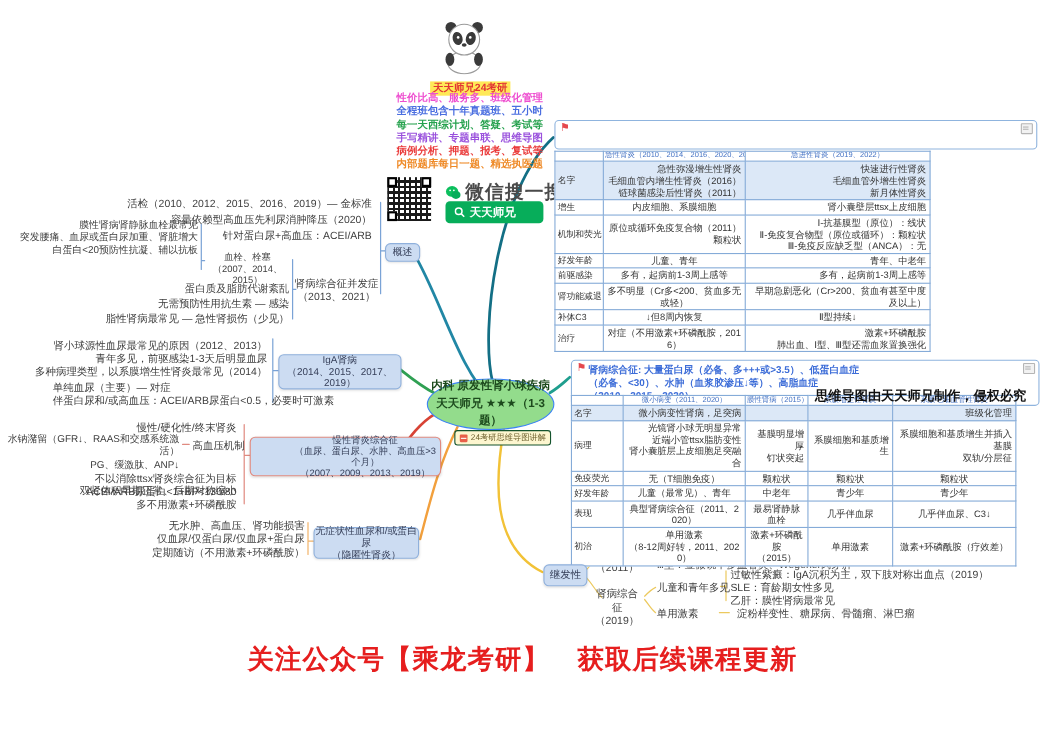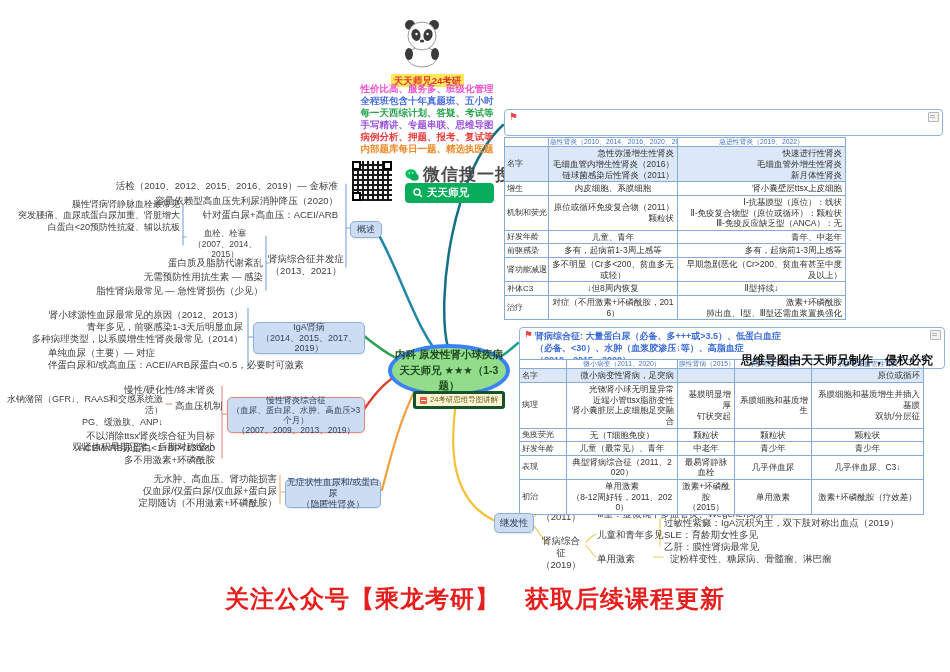--- a/index.html
+++ b/index.html
@@ -6,26 +6,26 @@
   .stage{position:relative;width:950px;height:672px;background:#fff;overflow:hidden;
          font-family:"Liberation Sans","DejaVu Sans",sans-serif;}
   svg.wires{position:absolute;left:0;top:0;z-index:0;}
   .t{position:absolute;font-size:9.5px;color:#3d3d3d;white-space:nowrap;z-index:1;line-height:1.25;}
   .pre{white-space:pre-line;}
   .r{text-align:right;}
   .c{text-align:center;}
   .node{position:absolute;display:flex;align-items:center;justify-content:center;text-align:center;
         border-radius:5px;font-size:9px;color:#37405a;border:1px solid #8fb0dc;background:#ccdcf2;
         z-index:2;box-shadow:0 1px 2px rgba(0,0,0,.10);line-height:1.2;}
-  .node.redborder{border-color:#e08a80;}
+  .node.redborder{border-color:#e08a80;padding-left:36px;}
   .central{position:absolute;left:388px;top:344px;width:114px;height:45px;border-radius:50%;
-        background:#93dc8c;border:4px solid #3b82f6;display:flex;align-items:center;justify-content:center;
+        background:#93dc8c;border:1px solid #3b82f6;display:flex;align-items:center;justify-content:center;
         text-align:center;font-size:10.5px;font-weight:bold;color:#1d4a1d;z-index:2;white-space:pre-line;line-height:1.5;}
   .tag{position:absolute;left:413px;top:391px;display:flex;align-items:center;gap:3px;background:#fdf6cf;
-        border:3px solid #14532d;border-radius:3px;padding:1px 4px;font-size:7.5px;color:#6a5c2a;z-index:3;}
+        border:1px solid #14532d;border-radius:3px;padding:1px 4px;font-size:7.5px;color:#6a5c2a;z-index:3;}
   .tagicon{width:7px;height:7px;background:#e8604a;border-radius:1px;display:inline-block;position:relative;}
   .tagicon:after{content:"";position:absolute;left:1px;top:3px;width:5px;height:1px;background:#fff;}
   
   .brandtitle{position:absolute;left:360px;top:70px;width:135px;text-align:center;z-index:1;}
   .brandtitle span{background:#ffe957;color:#e23333;font-weight:bold;font-size:9.5px;padding:1px 3px;}
   .slog{position:absolute;left:352px;width:150px;text-align:center;font-size:9.5px;font-weight:bold;z-index:1;white-space:nowrap;}
   .sl0{color:#ee4fd0;} .sl1{color:#4a6ee0;} .sl2{color:#27a24f;} .sl3{color:#9a51dd;} .sl4{color:#ea3b3b;} .sl5{color:#ef8a27;}
   .qr{position:absolute;left:352px;top:161px;width:40px;height:40px;background-color:#fff;z-index:1;
       background-image:repeating-linear-gradient(0deg,#1a1a1a 0 2px,transparent 2px 5px),
                        repeating-linear-gradient(90deg,#1a1a1a 0 2px,#fff 2px 5px);outline:2px solid #fff;}
@@ -292,21 +292,21 @@
       <td>微小病变（2011、2020）</td>
       <td>膜性肾病（2015）</td>
       <td>系膜增生性肾炎</td>
       <td>系膜毛细血管性肾炎</td>
     </tr>
     <tr class="namerow">
       <td class="lab">名字</td>
       <td class="lt">微小病变性肾病，足突病</td>
       <td class="lt"></td>
       <td class="lt"></td>
-      <td class="lt">原位或循环</td>
+      <td class="lt">班级化管理</td>
     </tr>
     <tr>
       <td class="lab">病理</td>
       <td class="lt">光镜肾小球无明显异常
 近端小管ttsx脂肪变性
 肾小囊脏层上皮细胞足突融合</td>
       <td class="lt">基膜明显增厚
 钉状突起</td>
       <td class="lt">系膜细胞和基质增生</td>
       <td class="lt">系膜细胞和基质增生并插入基膜

